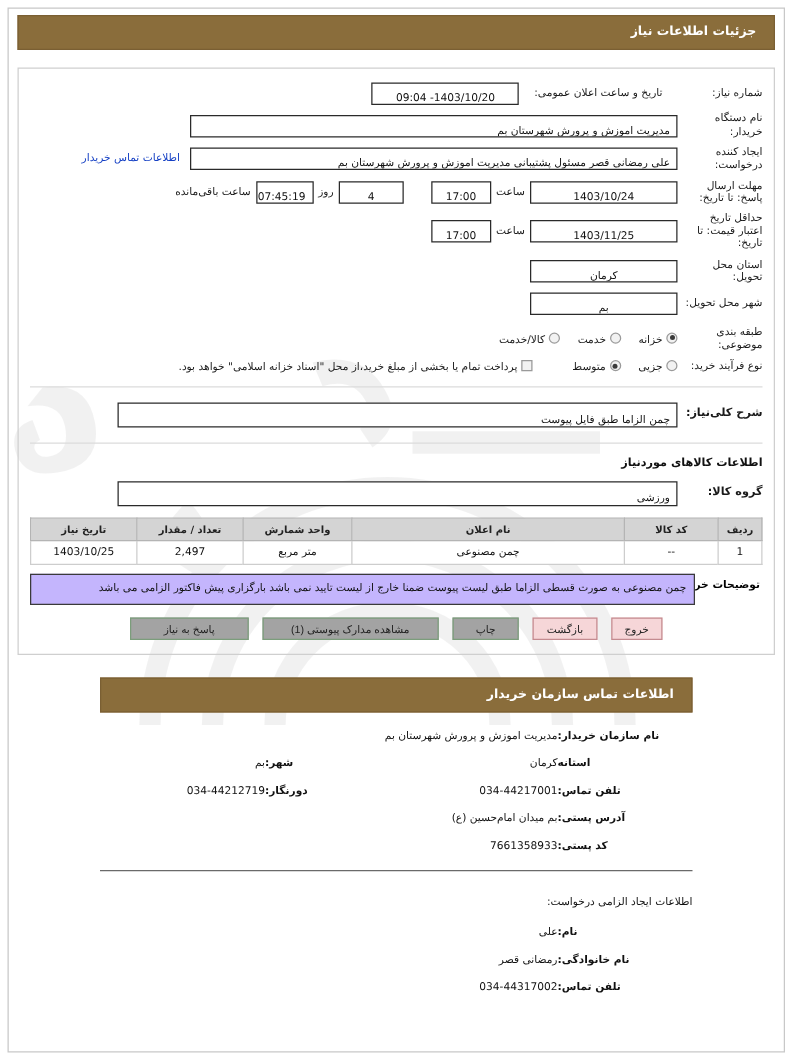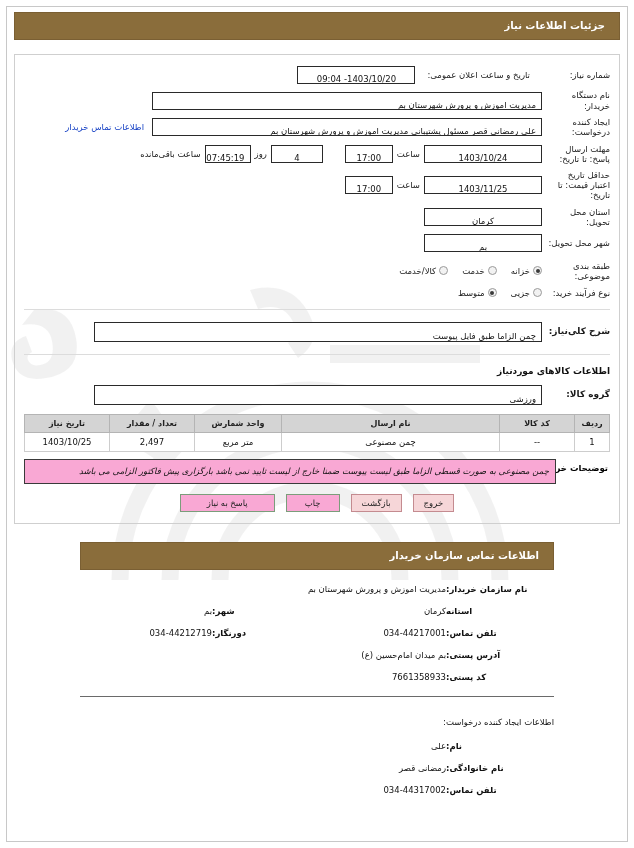--- a/index.html
+++ b/index.html
@@ -157,28 +157,27 @@
   }
   table.goods td {
     border: 1px solid #cdcdcd;
     padding: 4px 3px;
     text-align: center;
     color: #111;
     background: #ffffff;
   }
   .desc-box {
     border: 1px solid #3a3a3a;
-    background: #f9a8d4;
+    background: #c4b5fd;
     font-size: 8.5px;
     color: #111;
     padding: 5px 6px;
     line-height: 1.55;
     text-align: justify;
     box-sizing: border-box;
-    font-style: italic;
   }
   .desc-label {
     font-size: 8.5px;
     font-weight: bold;
     text-align: right;
     line-height: 1.4;
     padding-right: 2px;
     white-space: nowrap;
   }
   
@@ -186,21 +185,21 @@
     display: flex;
     flex-direction: row;
     justify-content: center;
     align-items: center;
     gap: 11px;
     padding: 7px 0 5px 0;
   }
   .btn {
     font-size: 8.5px;
     border: 1px solid #7b9d7b;
-    background: #f9a8d4;
+    background: #a3a3a3;
     color: #222;
     padding: 3px 10px;
     cursor: pointer;
     box-sizing: border-box;
     white-space: nowrap;
     line-height: 1.2;
   }
   .btn.danger {
     background: #f6d6d8;
     border-color: #c48b90;
@@ -329,20 +328,23 @@
       </div>
 
       <div class="row" style="justify-content:flex-start; padding-bottom:6px;">
         <div class="lbl" style="width:62px;">نوع فرآیند خرید:</div>
         <span class="opt">
           <span class="radio"></span><span>جزیی</span>
         </span>
         <span class="opt">
           <span class="radio on"></span><span>متوسط</span>
         </span>
+        <span class="opt" style="margin-right:18px;">
+          <span class="chk"></span><span>پرداخت تمام یا بخشی از مبلغ خرید،از محل "اسناد خزانه اسلامی" خواهد بود.</span>
+        </span>
       </div>
 
       <hr class="hr-light">
 
       <div class="row" style="padding-top:8px; padding-bottom:8px;">
         <div class="lbl lbl-b" style="width:62px; font-size:9px;">شرح کلی‌نیاز:</div>
         <div class="fld" style="width:448px; height:20px; line-height:18px;">چمن الزاما طبق فایل پیوست</div>
       </div>
 
       <hr class="hr-light">
@@ -352,21 +354,21 @@
       <div class="row" style="padding-bottom:9px;">
         <div class="lbl lbl-b" style="width:62px; font-size:9px;">گروه کالا:</div>
         <div class="fld" style="width:448px; height:20px; line-height:18px;">ورزشی</div>
       </div>
 
       <table class="goods">
         <thead>
           <tr>
             <th style="width:30px;">ردیف</th>
             <th style="width:70px;">کد کالا</th>
-            <th>نام ارسال</th>
+            <th>نام اعلان</th>
             <th style="width:82px;">واحد شمارش</th>
             <th style="width:80px;">تعداد / مقدار</th>
             <th style="width:80px;">تاریخ نیاز</th>
           </tr>
         </thead>
         <tbody>
           <tr>
             <td>1</td>
             <td>--</td>
             <td>چمن مصنوعی</td>
@@ -379,20 +381,21 @@
 
       <div class="row" style="align-items:stretch; padding-top:7px;">
         <div class="desc-label" style="width:52px; padding-top:4px;">توضیحات خریدار:</div>
         <div class="desc-box" style="flex:1;">چمن  مصنوعی به  صورت قسطی الزاما طبق لیست پیوست  ضمنا خارج از لیست تایید نمی باشد  بارگزاری پیش  فاکتور الزامی می باشد</div>
       </div>
 
       <div class="btnrow">
         <button class="btn danger">خروج</button>
         <button class="btn danger">بازگشت</button>
         <button class="btn" style="padding:3px 18px;">چاپ</button>
+        <button class="btn" style="padding:3px 22px;">مشاهده مدارک پیوستی (1)</button>
         <button class="btn" style="padding:3px 26px;">پاسخ به نیاز</button>
       </div>
     </div>
 
     <div class="sec-bar" style="margin:18px 80px 0 80px;">اطلاعات تماس سازمان خریدار</div>
 
     <div class="contact-wrap" style="margin:0 80px 0 80px;">
 
       <div class="crow">
         <div class="ck" style="width:108px;">نام سازمان خریدار:</div>
@@ -418,21 +421,21 @@
         <div class="cv">بم میدان امام‌حسین (ع)</div>
       </div>
 
       <div class="crow">
         <div class="ck" style="width:108px;">کد پستی:</div>
         <div class="cv" style="direction:ltr; text-align:right;">7661358933</div>
       </div>
 
       <hr class="sep-line">
 
-      <div class="subtitle">اطلاعات ایجاد کننده درخواست:</div>
+      <div class="subtitle">اطلاعات ایجاد الزامی درخواست:</div>
 
       <div class="crow">
         <div class="ck" style="width:108px;">نام:</div>
         <div class="cv">علی</div>
       </div>
 
       <div class="crow">
         <div class="ck" style="width:108px;">نام خانوادگی:</div>
         <div class="cv">رمضانی قصر</div>
       </div>

